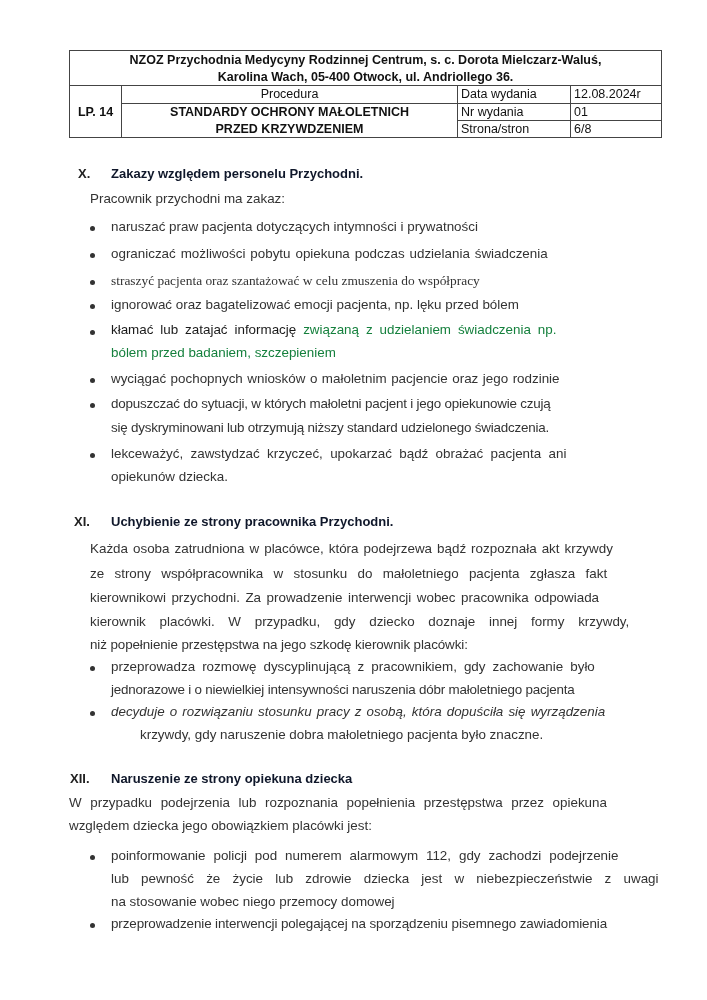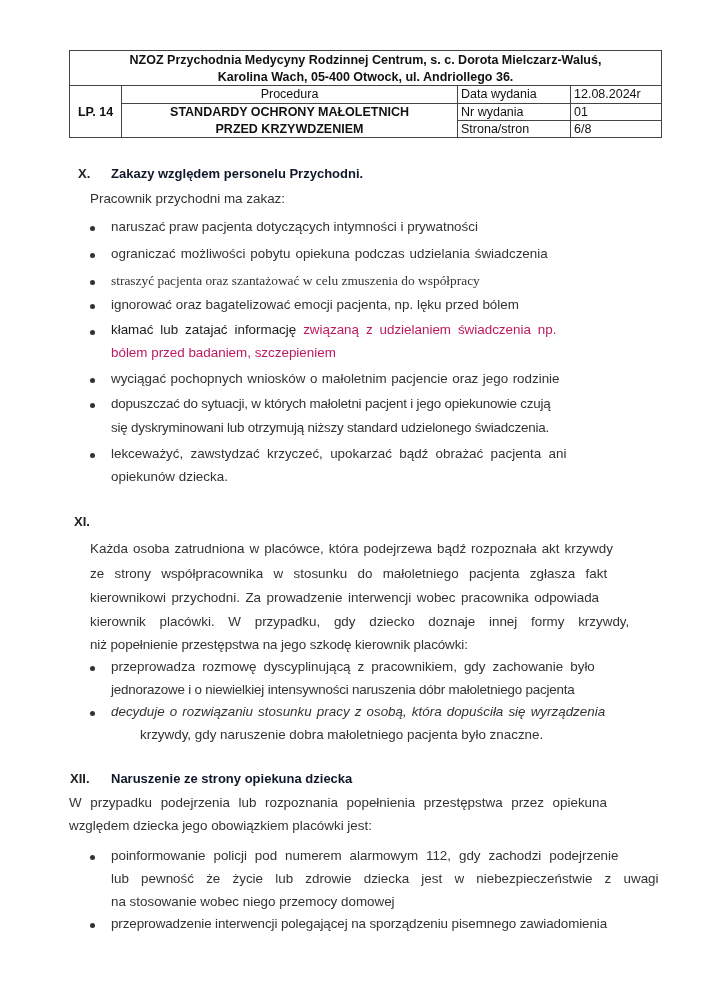--- a/index.html
+++ b/index.html
@@ -29,21 +29,21 @@
   .hdr .r3 { top: 70px; height: 17px; }
 
   
   .t { position: absolute; font-size: 13.4px; white-space: nowrap; color: #333; }
   .h { position: absolute; font-size: 13px; font-weight: bold; color: #0f172a; white-space: nowrap; }
   .num { position: absolute; font-size: 13px; font-weight: bold; color: #222; }
   .bul { position: absolute; left: 90px; width: 6px; height: 6px; }
   .bul::before { content: ""; position: absolute; left: 0; top: 0; width: 5px; height: 5px;
                  background: #333; border-radius: 50%; }
   .dark { color: #1a1a1a; }
-  .gray { color: #be185d; }
+  .gray { color: #15803d; }
 </style>
 </head>
 <body>
 
 <div class="page">
 
   <div class="hdr">
     <div class="org">
       <div>NZOZ Przychodnia Medycyny Rodzinnej Centrum, s. c. Dorota Mielczarz-Waluś,</div>
       <div>Karolina Wach, 05-400 Otwock, ul. Andriollego 36.</div>
@@ -87,20 +87,21 @@
 
   <div class="bul" style="top:403px;"></div>
   <div class="t" style="left:111px;top:396px;letter-spacing:-0.2px;">dopuszczać do sytuacji, w których małoletni pacjent i jego opiekunowie czują</div>
   <div class="t" style="left:111px;top:420px;letter-spacing:-0.2px;">się dyskryminowani lub otrzymują niższy standard udzielonego świadczenia.</div>
 
   <div class="bul" style="top:453px;"></div>
   <div class="t" style="left:111px;top:446px;word-spacing:3.6px;">lekceważyć, zawstydzać krzyczeć, upokarzać bądź obrażać pacjenta ani</div>
   <div class="t" style="left:111px;top:469px;">opiekunów dziecka.</div>
 
   <div class="num" style="left:74px;top:514px;">XI.</div>
+  <div class="h" style="left:111px;top:514px;">Uchybienie ze strony pracownika Przychodni.</div>
 
   <div class="t" style="left:90px;top:541px;word-spacing:1.3px;">Każda osoba zatrudniona w placówce, która podejrzewa bądź rozpoznała  akt krzywdy</div>
   <div class="t" style="left:90px;top:566px;word-spacing:6.6px;">ze strony współpracownika w stosunku do małoletniego pacjenta zgłasza fakt</div>
   <div class="t" style="left:90px;top:590px;word-spacing:1.8px;">kierownikowi przychodni. Za prowadzenie interwencji wobec pracownika odpowiada</div>
   <div class="t" style="left:90px;top:614px;word-spacing:10px;">kierownik placówki. W przypadku, gdy dziecko doznaje innej formy krzywdy,</div>
   <div class="t" style="left:90px;top:637px;letter-spacing:-0.1px;">niż popełnienie przestępstwa na jego szkodę kierownik placówki:</div>
 
   <div class="bul" style="top:666px;"></div>
   <div class="t" style="left:111px;top:659px;word-spacing:3.3px;">przeprowadza rozmowę dyscyplinującą z pracownikiem, gdy zachowanie było</div>
   <div class="t" style="left:111px;top:682px;letter-spacing:-0.2px;">jednorazowe i o niewielkiej intensywności naruszenia dóbr małoletniego pacjenta</div>

